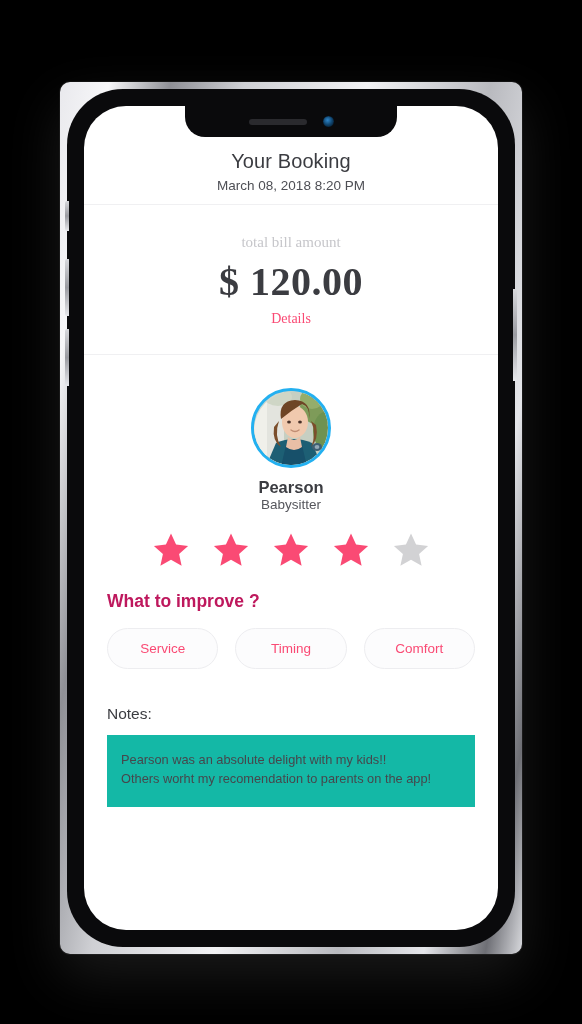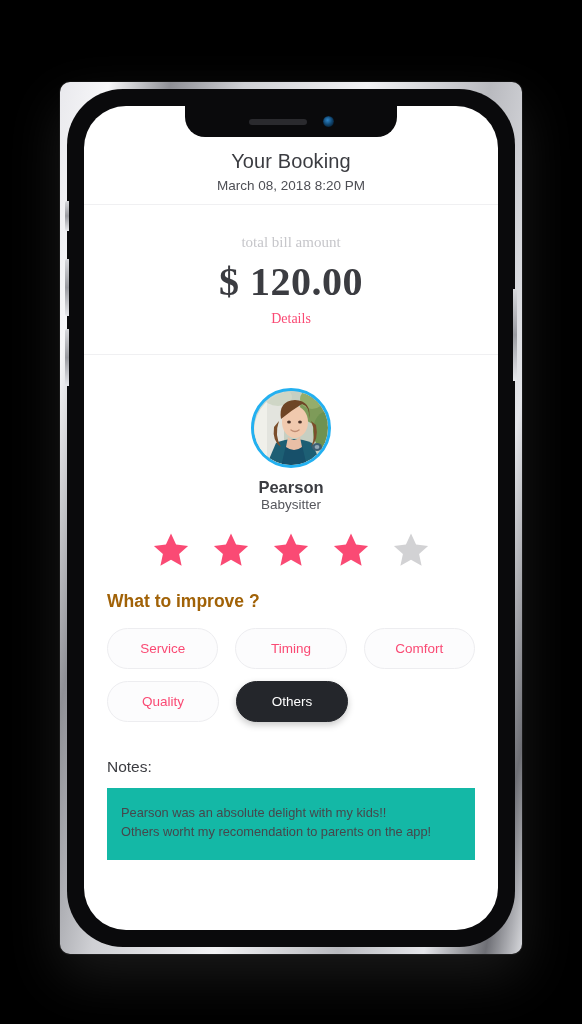--- a/index.html
+++ b/index.html
@@ -165,21 +165,21 @@
     justify-content: center;
     gap: 20px;
     margin-top: 19px;
   }
   .star { width: 40px; height: 38px; display: block; }
 
   .improve-section { padding: 22px 23px 0 23px; }
   .improve-title {
     font-size: 17.5px;
     font-weight: bold;
-    color: #a16207;
+    color: #be185d;
     margin-bottom: 16px;
   }
   .chip-row {
     display: flex;
     gap: 17px;
     margin-bottom: 12px;
   }
   .chip {
     flex: 1;
     text-align: center;
@@ -305,25 +305,20 @@
 
         <div class="improve-section">
           <div class="improve-title">What to improve ?</div>
 
           <div class="chip-row">
             <div class="chip unselected">Service</div>
             <div class="chip unselected">Timing</div>
             <div class="chip unselected">Comfort</div>
           </div>
 
-          <div class="chip-row">
-            <div class="chip unselected">Quality</div>
-            <div class="chip selected">Others</div>
-            <div class="chip spacer"></div>
-          </div>
         </div>
 
         <div class="notes-section">
           <div class="notes-label">Notes:</div>
           <div class="notes-box">
             <div class="notes-line">Pearson was an absolute delight with my kids!!</div>
             <div class="notes-line">Others worht my recomendation to parents on the app!</div>
           </div>
         </div>
 

